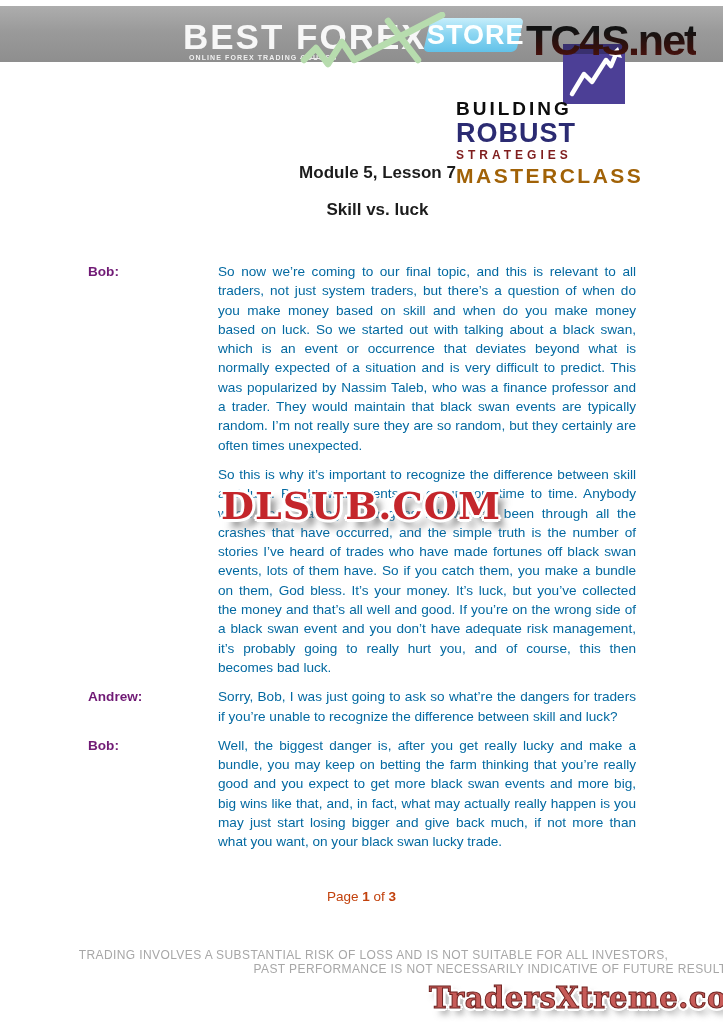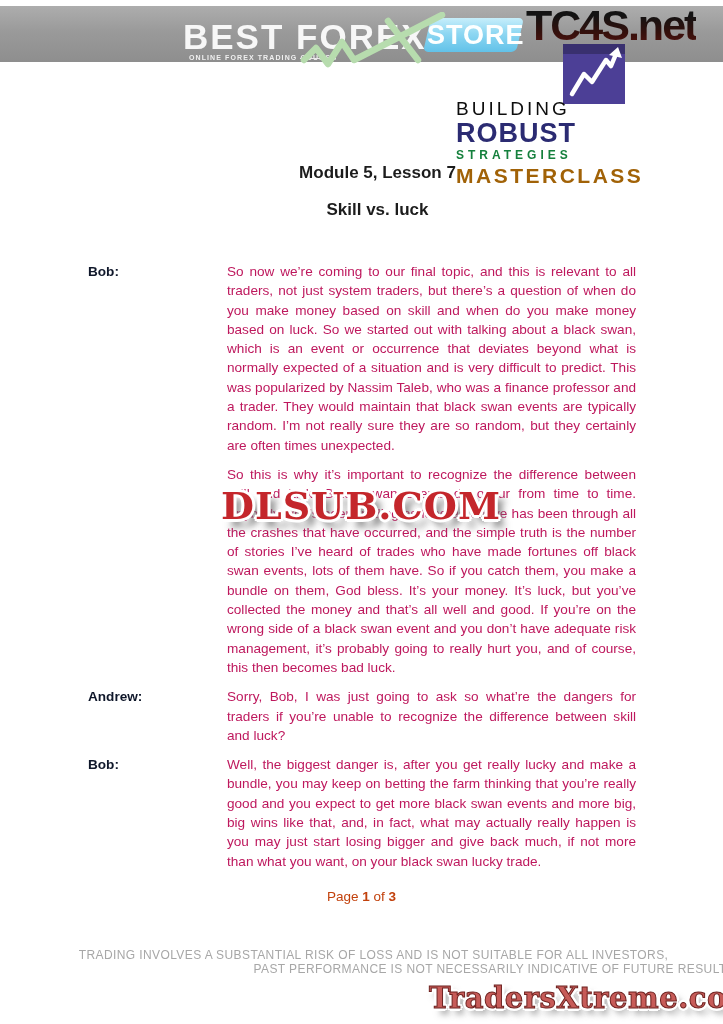--- a/index.html
+++ b/index.html
@@ -15,46 +15,46 @@
              background:linear-gradient(180deg,#c7eefb 0%,#8ed7f2 45%,#62c2e9 100%);
              transform:skewX(-13deg);border-radius:5px;}
   .store-box span{display:block;transform:skewX(13deg);text-align:center;
                   font-size:27px;font-weight:bold;color:#fdffff;letter-spacing:1px;line-height:34px;}
   .tagline{position:absolute;left:189px;top:48px;font-size:7px;font-weight:bold;
            color:#f0f0f0;letter-spacing:1.1px;white-space:nowrap;}
   .tagline-line{position:absolute;left:300px;top:52px;width:36px;height:1px;background:#e9e9e9;}
   .zigzag{position:absolute;left:300px;top:6px;}
 
   
-  .tc4s{position:absolute;left:526px;top:1px;font-size:43px;font-weight:900;
+  .tc4s{position:absolute;left:526px;top:16px;font-size:43px;font-weight:900;
         letter-spacing:-2px;white-space:nowrap;color:#2a120f;
         background:linear-gradient(180deg,#131313 30%,#35100c 65%,#571410 95%);
         -webkit-background-clip:text;background-clip:text;-webkit-text-fill-color:transparent;
         z-index:6;}
 
   
   .mc{position:absolute;left:456px;top:39px;width:182px;z-index:3;}
   .mc div{position:relative;z-index:2;white-space:nowrap;}
-  .mc-building{font-size:19px;font-weight:normal;letter-spacing:3px;color:#0d0d0d;line-height:19px;}
+  .mc-building{font-size:19px;font-weight:bold;letter-spacing:3px;color:#0d0d0d;line-height:19px;}
   .mc-robust{font-size:27px;font-weight:bold;letter-spacing:1px;color:#2b2b72;line-height:26px;margin-top:2px;}
-  .mc-strategies{font-size:12px;font-weight:bold;letter-spacing:4px;color:#15803d;line-height:12px;margin-top:3px;}
+  .mc-strategies{font-size:12px;font-weight:bold;letter-spacing:4px;color:#7f1d1d;line-height:12px;margin-top:3px;}
   .mc-masterclass{font-size:21px;font-weight:bold;letter-spacing:2.5px;color:#a16207;line-height:21px;margin-top:4px;}
   .mc-square{position:absolute;left:107px;top:5px;width:62px;height:60px;z-index:1;
              background:linear-gradient(180deg,#39306f 0%,#39306f 16%,#4c3f96 16%,#4c3f96 100%);}
 
   
   .title1,.title2{position:absolute;left:0;width:723px;text-align:center;
                   font-weight:bold;color:#1c1c1c;font-size:17px;margin-left:16px;}
   .title1{top:163px;} .title2{top:200px;}
 
   
   .transcript{position:absolute;left:88px;top:262px;width:548px;}
   .row{display:flex;margin-bottom:10px;}
-  .speaker{flex:none;width:130px;font-weight:bold;font-size:13.6px;line-height:19.3px;color:#0f172a;}
-  .speech{width:418px;text-align:justify;font-size:13.6px;line-height:19.3px;color:#be185d;margin-left:9px;}
+  .speaker{flex:none;width:130px;font-weight:bold;font-size:13.6px;line-height:19.3px;color:#701a75;}
+  .speech{width:418px;text-align:justify;font-size:13.6px;line-height:19.3px;color:#0369a1;}
 
   
   .wm-center{position:absolute;left:221px;top:483px;z-index:5;
              font-family:"DejaVu Serif",serif;font-weight:bold;font-size:38px;letter-spacing:1px;
              color:#c4262b;white-space:nowrap;
              text-shadow:-2px -2px 0 #fff,2px -2px 0 #fff,-2px 2px 0 #fff,2px 2px 0 #fff,
                          -3px 0 0 #fff,3px 0 0 #fff,0 -3px 0 #fff,0 3px 0 #fff,
                          7px 8px 7px rgba(110,110,110,.85);}
   .wm-bottom{position:absolute;left:429px;top:981px;z-index:5;
              font-family:"DejaVu Serif",serif;font-weight:bold;font-size:29px;letter-spacing:0.5px;

